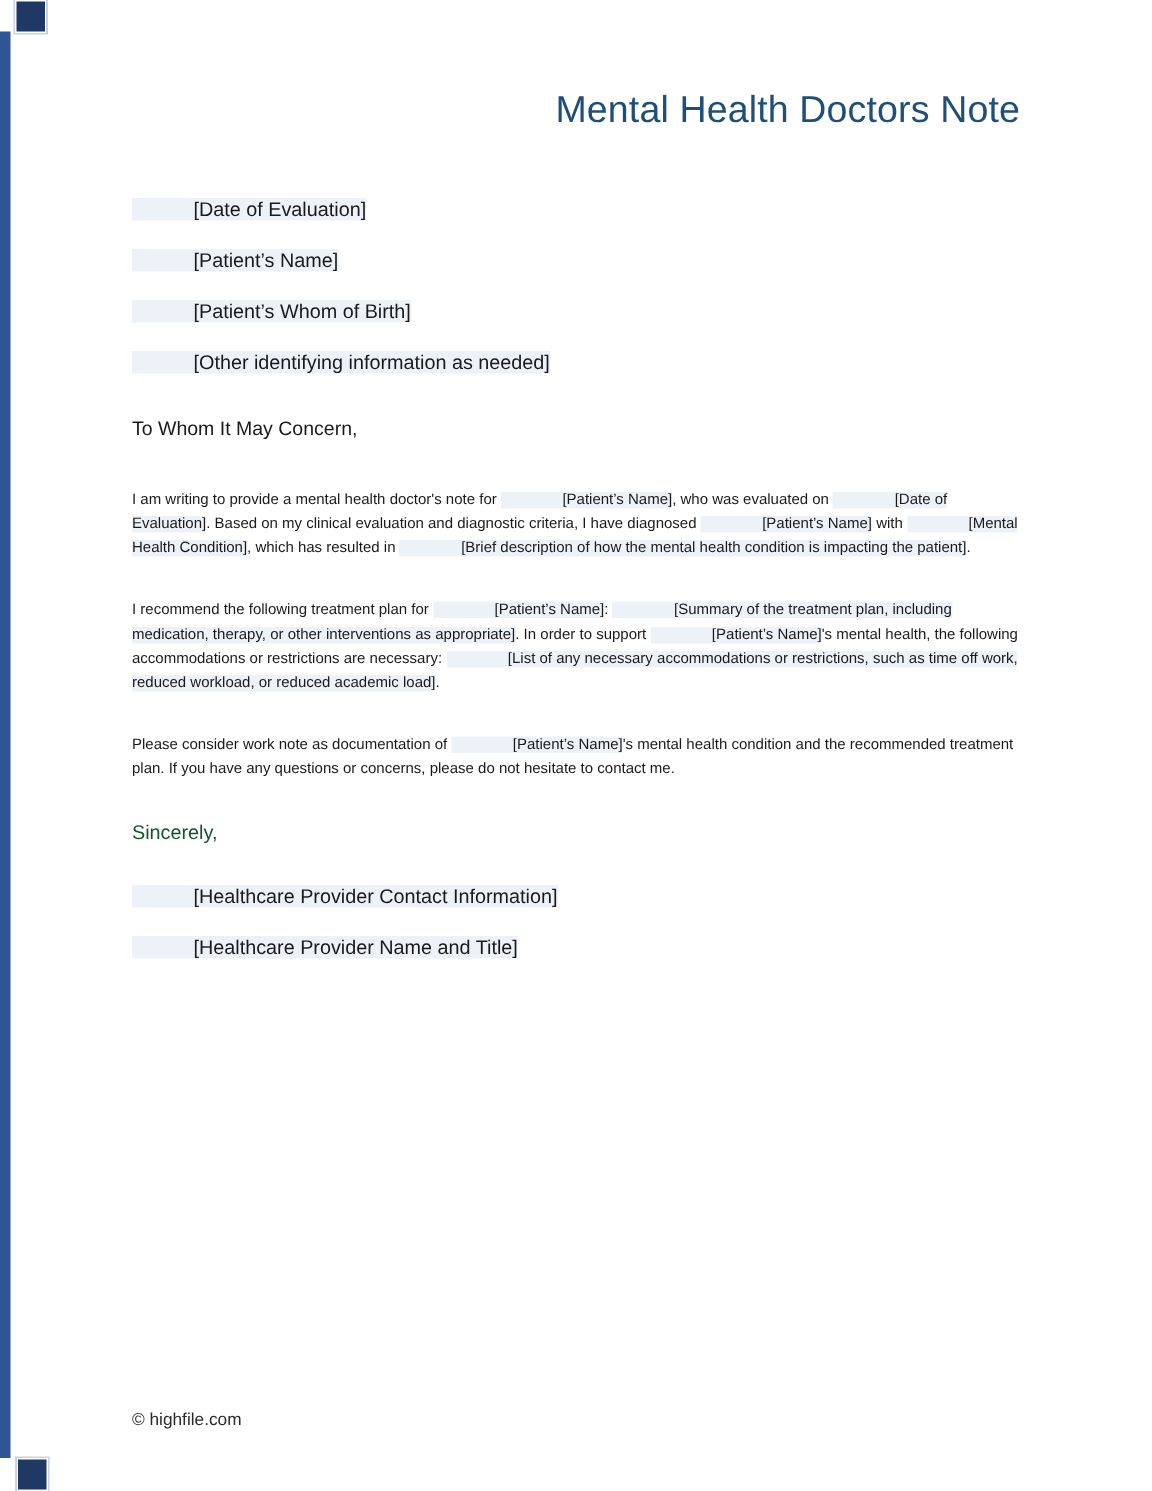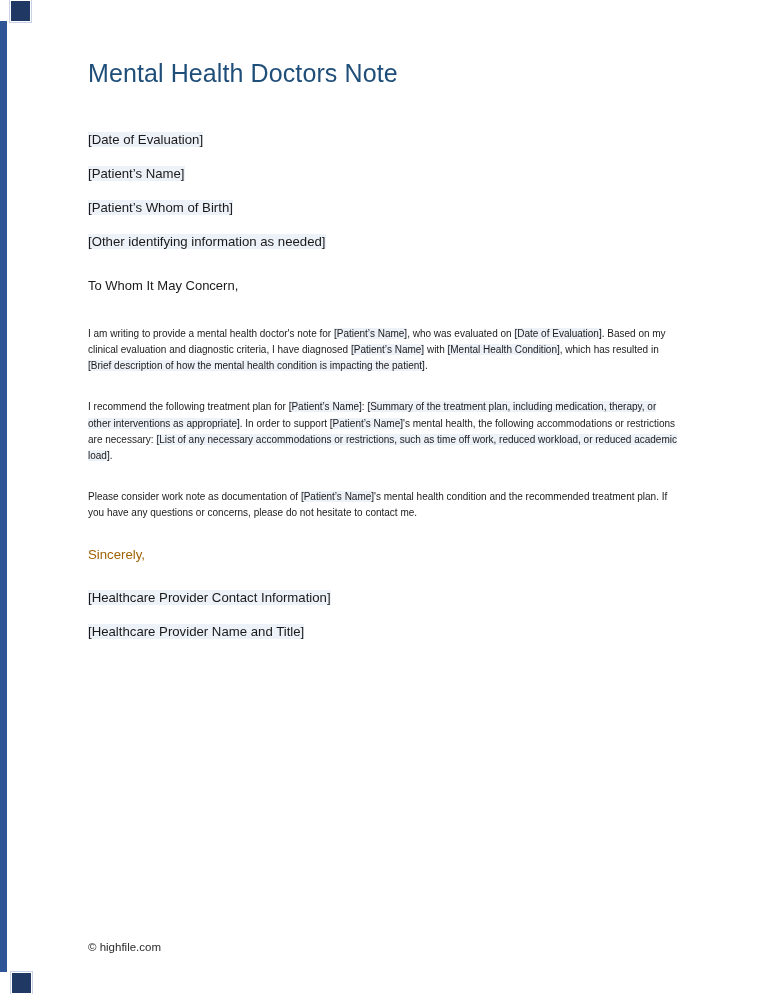--- a/index.html
+++ b/index.html
@@ -53,21 +53,21 @@
   .content {
     position: absolute;
     left: 88px;
     top: 0;
     width: 592px;
   }
 
   .doc-title {
     margin: 0;
     padding-top: 58px;
-    text-align: left;
+    text-align: right;
     font-size: 25px;
     font-weight: 400;
     letter-spacing: 0.1px;
     color: #1f4e79;
     line-height: 1.2;
   }
 
   .fields {
     margin-top: 44px;
   }
@@ -96,40 +96,41 @@
     text-align: left;
   }
   .para.first {
     margin-top: 32px;
   }
 
   .closing {
     margin-top: 26px;
     font-size: 13.2px;
     line-height: 1.25;
-    color: #a16207;
+    color: #14532d;
   }
 
   .signature {
     margin-top: 26px;
   }
   .sig-line {
     font-size: 13.2px;
     line-height: 1.25;
     color: #1a1a1a;
     margin-bottom: 17.5px;
   }
   .sig-line:last-child {
     margin-bottom: 0;
   }
 
   
   .ph {
     background: #edf1f8;
     color: #1a1a1a;
+    padding-left: 41px;
   }
 
   .footer {
     position: absolute;
     left: 88px;
     top: 941px;
     width: 592px;
     text-align: left;
     font-size: 11.5px;
     color: #2b2b2b;

